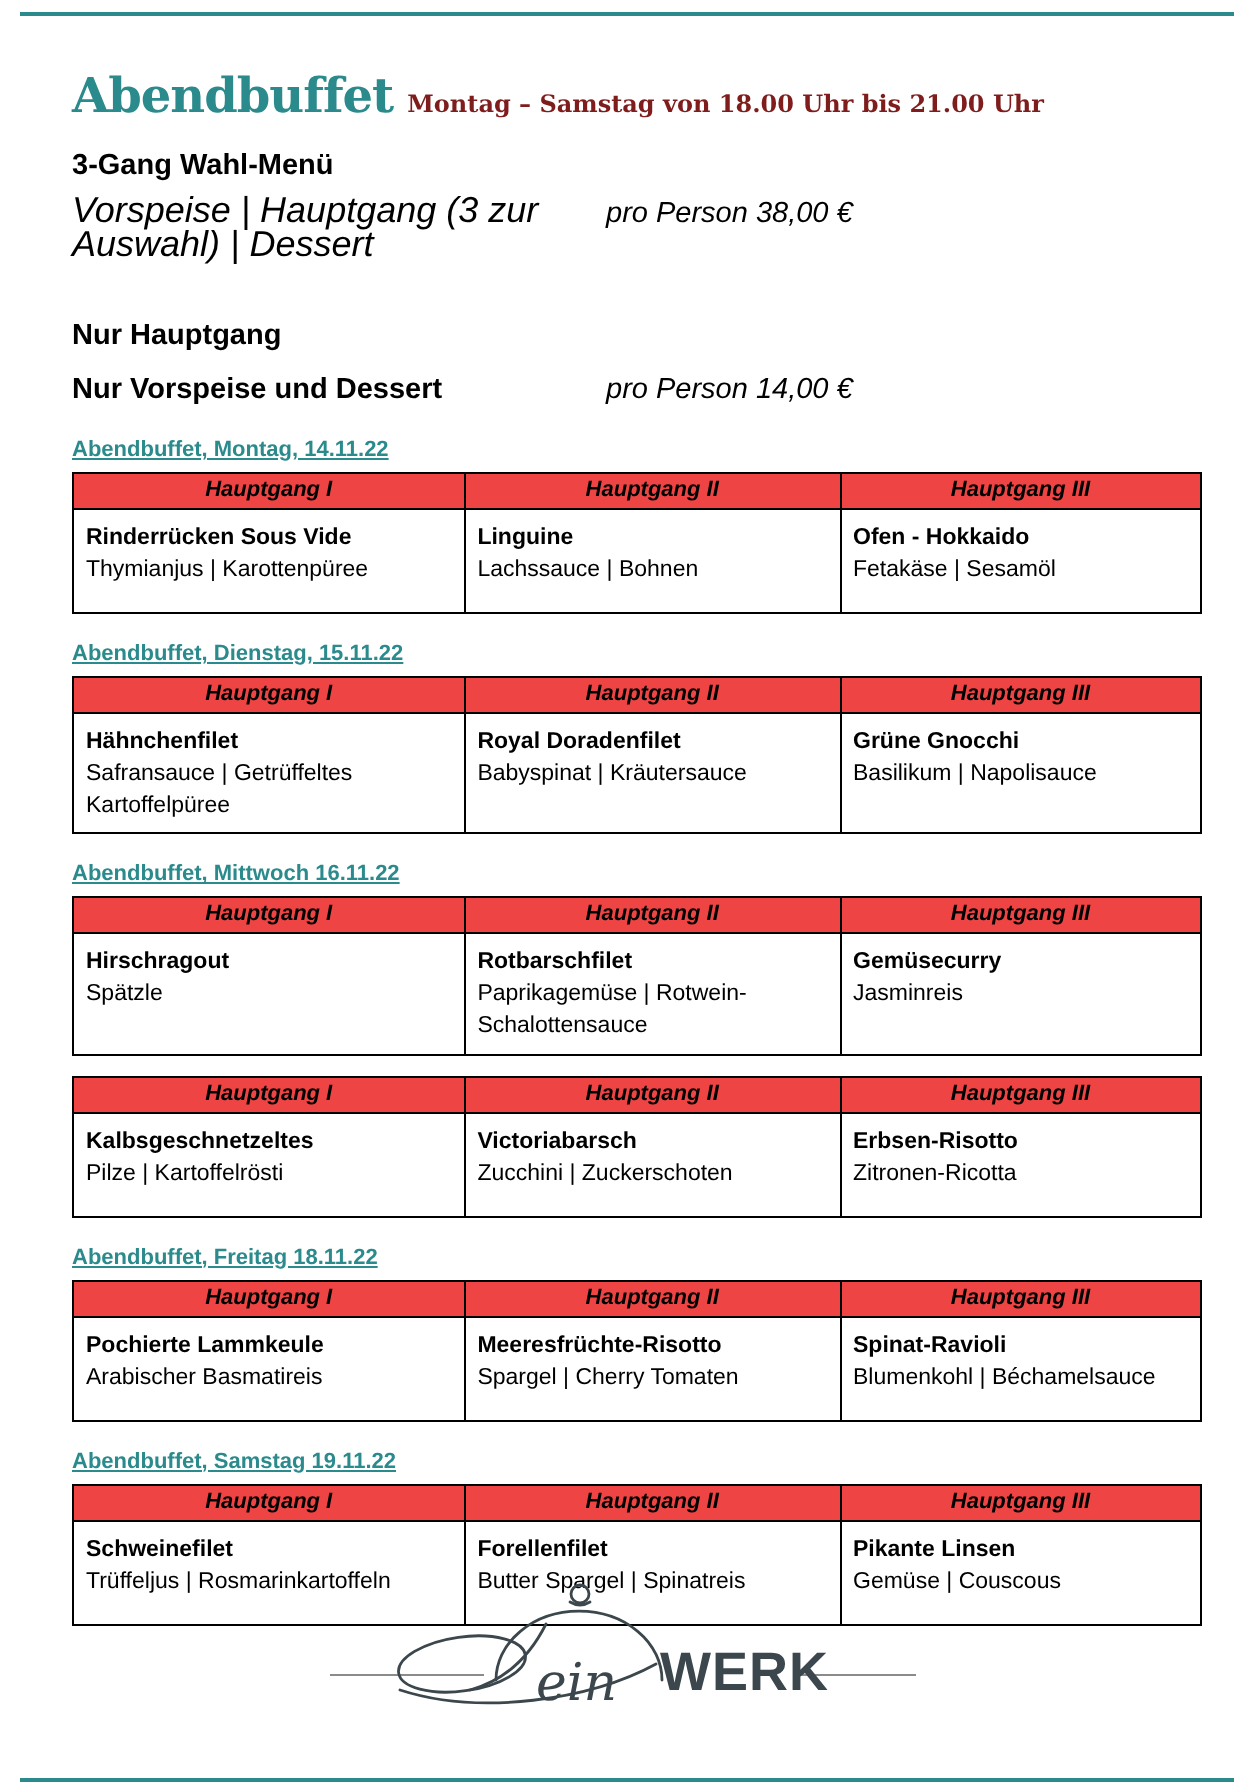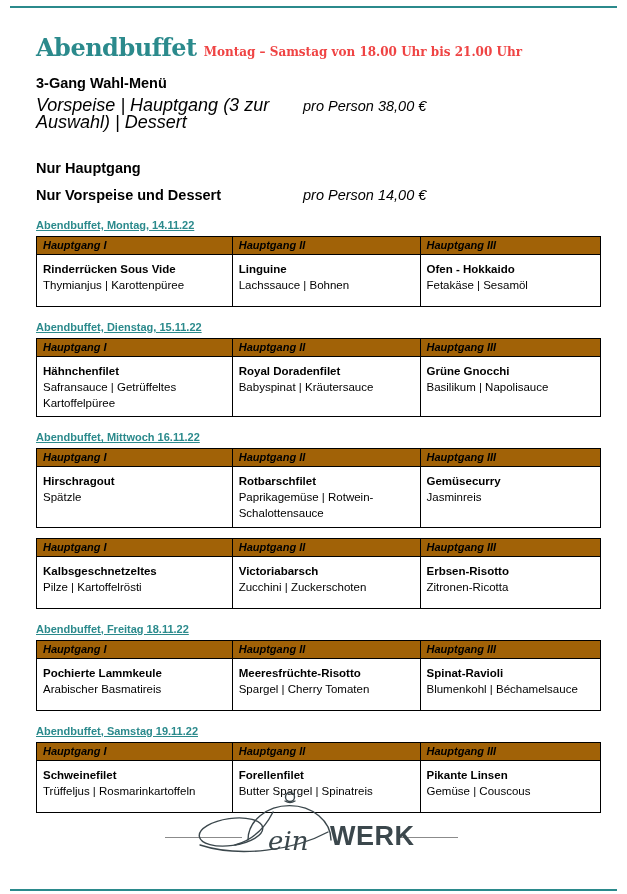--- a/index.html
+++ b/index.html
@@ -16,21 +16,21 @@
   .content { position:absolute; top:0; left:0; right:0; padding:35px 26px 0 36px; }
 
   .title-row { display:flex; align-items:baseline; gap:7px; }
   .doc-title {
     font-family:"DejaVu Serif","Liberation Serif",serif;
     font-weight:bold; font-size:24px; line-height:26px;
     color:#2B8A8C; letter-spacing:-0.5px;
   }
   .doc-subtitle {
     font-family:"DejaVu Serif","Liberation Serif",serif;
-    font-weight:bold; font-size:12px; color:#ef4444;
+    font-weight:bold; font-size:12px; color:#7f1d1d;
   }
 
   .menu-title { margin-top:14px; font-size:14.5px; font-weight:bold; line-height:17px; }
   .price-row { display:grid; grid-template-columns:267px auto; align-items:baseline; }
   .price-row .opt-label { font-size:14.5px; font-weight:bold; line-height:17px; }
   .price-row.italic-label .opt-label { font-size:18px; font-style:italic; font-weight:normal; }
   .price-row .opt-price { font-size:14.5px; font-weight:normal; font-style:italic; }
   .price-row.r1 { margin-top:5px; }
   .price-row.r2 { margin-top:29px; }
   .price-row.r3 { margin-top:10px; }
@@ -38,23 +38,23 @@
   .day-section { margin-top:10px; }
   .day-section:first-child { margin-top:11px; }
   .day-heading {
     display:inline-block; color:#2B8A8C; font-size:11px; font-weight:bold;
     line-height:13px; text-decoration:underline;
   }
   table.menu-table {
     width:100%; border-collapse:collapse; table-layout:fixed; margin-top:3px;
   }
   table.menu-table th {
-    background:#a16207; border:1px solid #000; color:#000;
+    background:#ef4444; border:1px solid #000; color:#000;
     font-size:11px; font-weight:bold; font-style:italic;
-    text-align:left; padding:2px 6px; height:17px; line-height:13px;
+    text-align:center; padding:2px 6px; height:17px; line-height:13px;
   }
   table.menu-table td {
     border:1px solid #000; vertical-align:top;
     padding:6px 6px 5px 6px; height:52px;
     font-size:11.5px; line-height:1.4;
   }
   .dish-name { font-weight:bold; }
   .dish-details {}
 
   .footer { position:absolute; top:788px; left:0; width:498px; height:72px; }

